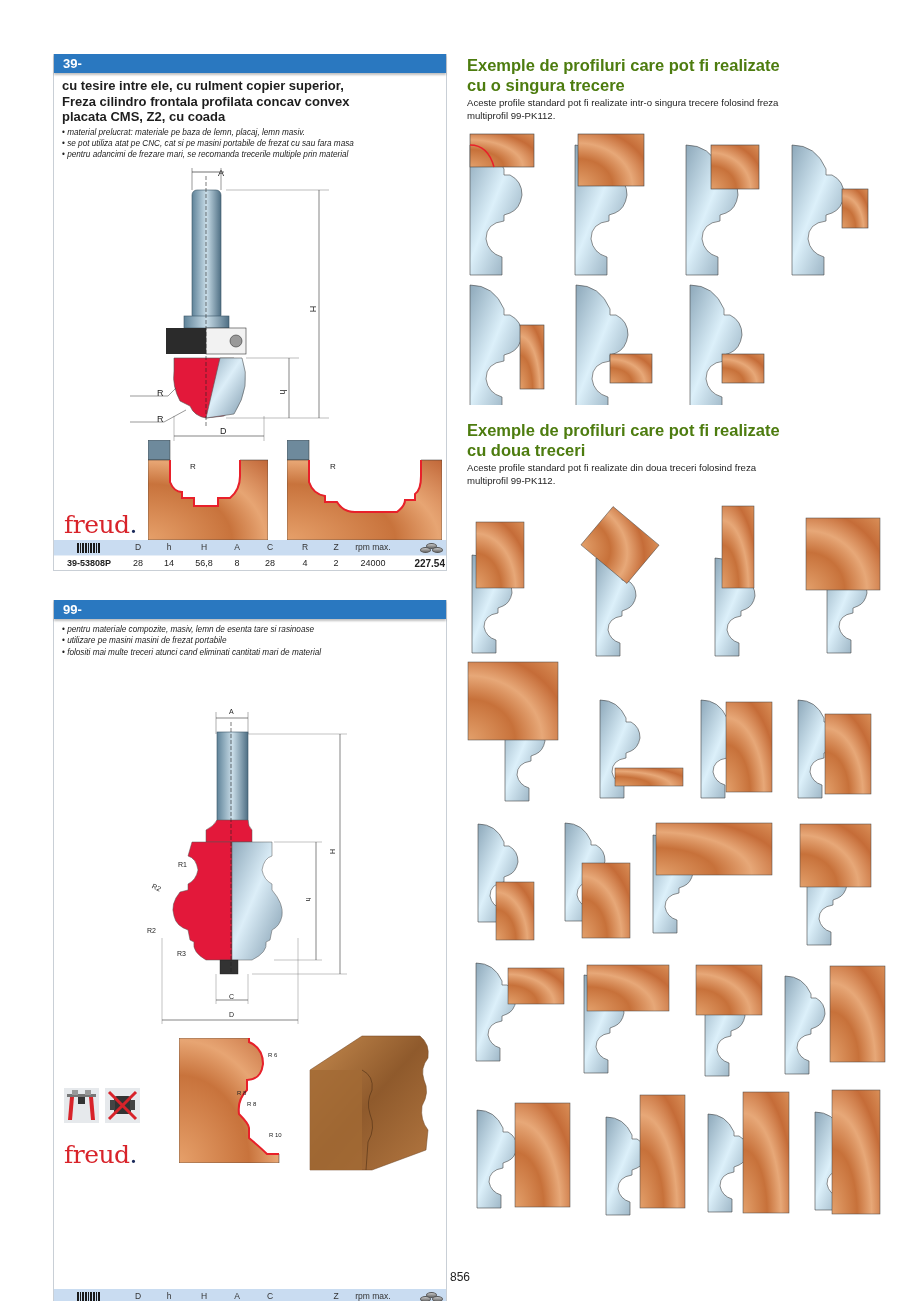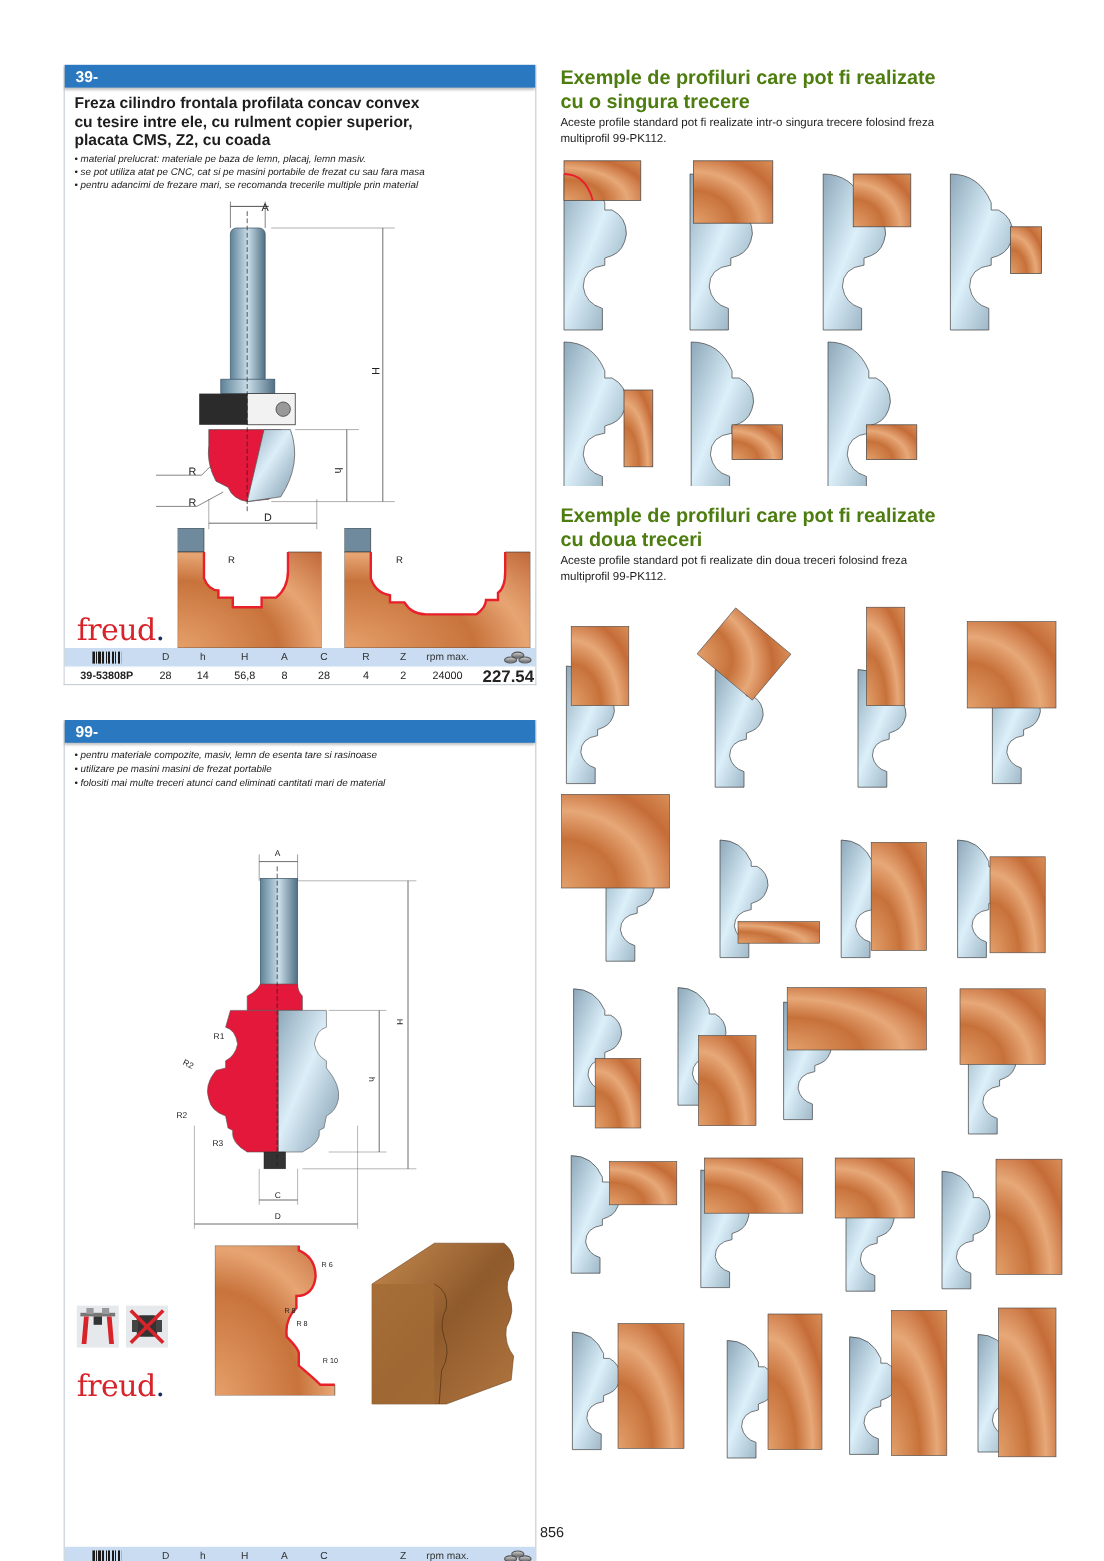--- a/index.html
+++ b/index.html
@@ -11,21 +11,21 @@
   .card-title { font-weight: bold; font-size: 13px; line-height: 15.5px; padding: 5px 8px 0 8px; color: #1d1d1d; }
   .bullets { list-style: none; padding: 2px 8px 0 8px; font-size: 8.2px; font-style: italic; line-height: 11.4px; color: #222; }
   .bullets li::before { content: "• "; font-style: normal; }
 
   .spec { position: absolute; left: 0; right: 0; bottom: 0; }
   .spec-row { display: grid; height: 15px; line-height: 15px; font-size: 8.5px; align-items: center; }
   .spec-h { background: #c9dcf1; color: #333; }
   .spec-v { background: #fff; color: #222; font-size: 9px; border-top: 1px solid #e6eef7; }
   .spec-row span { text-align: center; }
   .spec-row .code { font-weight: bold; text-align: center; }
-  .spec-row .price { font-weight: bold; text-align: right; padding-right: 3px; font-size: 14px; }
+  .spec-row .price { font-weight: bold; text-align: right; padding-right: 3px; font-size: 10px; }
   .barcode { display: inline-block; width: 24px; height: 10px; vertical-align: middle;
     background: repeating-linear-gradient(90deg,#1a1a1a 0 2px,transparent 2px 3px,#1a1a1a 3px 4px,transparent 4px 5px,#1a1a1a 5px 7px,transparent 7px 8px); }
   .coins { display: inline-block; position: relative; width: 24px; height: 12px; vertical-align: middle; }
   .coins i { position: absolute; width: 11px; height: 6px; border-radius: 50%; background: linear-gradient(#c9c9c9,#6a6a6a); border: 1px solid #555; }
 
   .freud { position: absolute; font-family: "DejaVu Serif", serif; font-weight: normal; color: #d8232a; font-size: 25px; letter-spacing: -0.5px; }
   .freud .dot { color: #1b2a5a; }
 
   .section-title { position: absolute; left: 467px; font-weight: bold; font-size: 16.5px; line-height: 20px; color: #4d7c0f; width: 420px; }
   .section-desc { position: absolute; left: 467px; font-size: 9.6px; line-height: 12.5px; color: #1d1d1d; width: 420px; }
@@ -34,22 +34,22 @@
 
   .drawing { position: absolute; }
   .label { position: absolute; font-size: 9px; color: #222; }
 </style>
 </head>
 <body>
 
 <div class="card" style="top:54px;height:517px;">
   <div class="card-head">39-</div>
   <div class="card-title">
+    <div>cu tesire intre ele, cu rulment copier superior,</div>
     <div>Freza cilindro frontala profilata concav convex</div>
-    <div>cu tesire intre ele, cu rulment copier superior,</div>
     <div>placata CMS, Z2, cu coada</div>
   </div>
   <ul class="bullets">
     <li>material prelucrat: materiale pe baza de lemn, placaj, lemn masiv.</li>
     <li>se pot utiliza atat pe CNC, cat si pe masini portabile de frezat cu sau fara masa</li>
     <li>pentru adancimi de frezare mari, se recomanda trecerile multiple prin material</li>
   </ul>
 
   <svg class="drawing" style="left:70px;top:112px;" width="230" height="280" viewBox="0 0 230 280">
     <defs>

